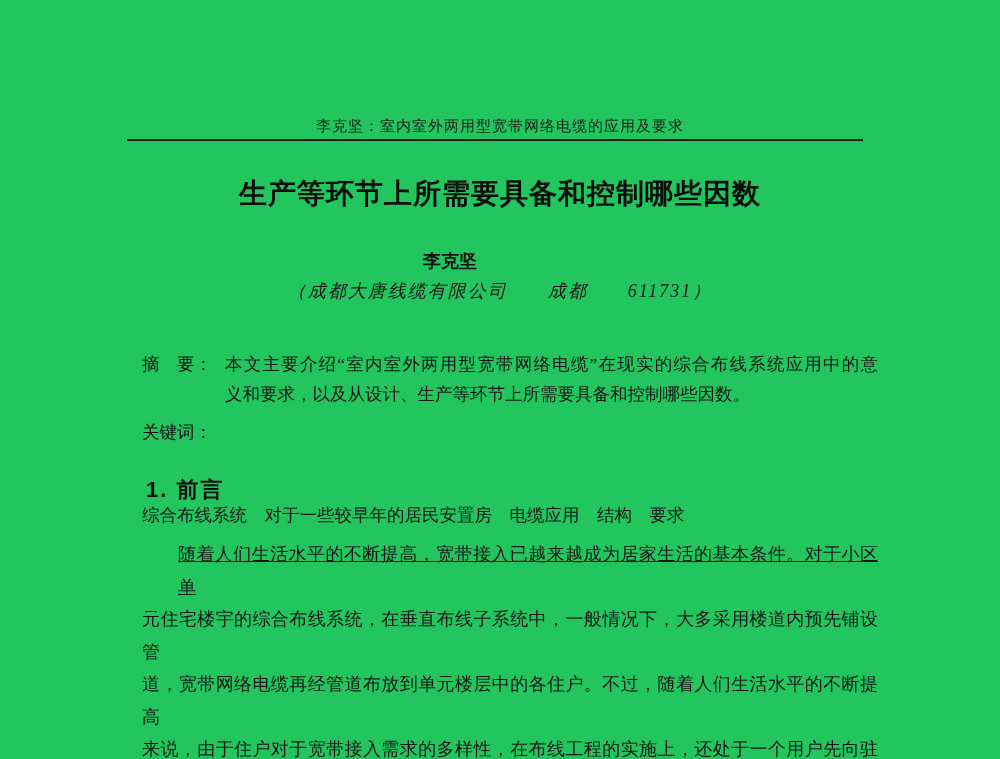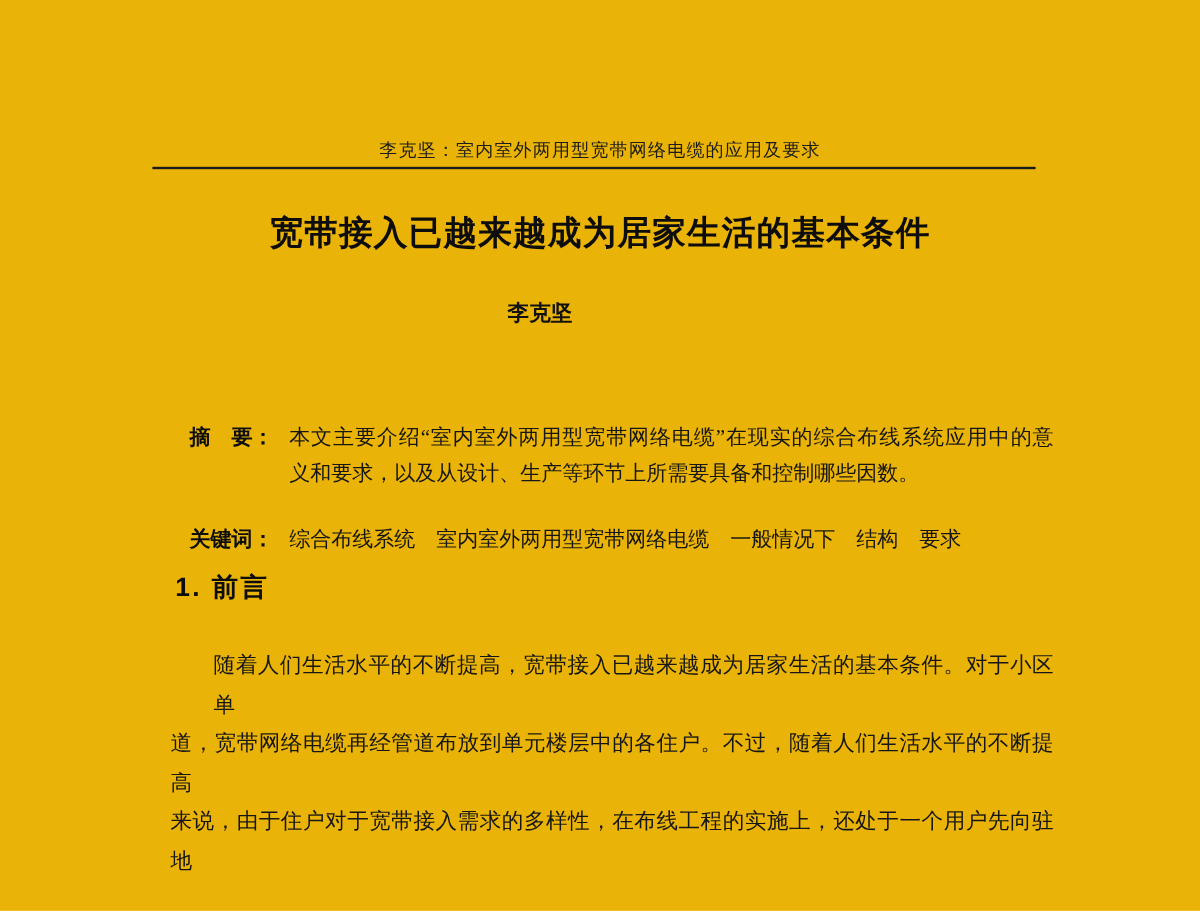--- a/index.html
+++ b/index.html
@@ -4,21 +4,21 @@
 <style>
   html, body { margin: 0; padding: 0; }
   body {
     width: 1000px; height: 759px;
     background: #ffffff;
     font-family: "Liberation Serif", "DejaVu Serif", serif;
   }
   .page {
     position: relative;
     width: 1000px; height: 759px;
-    background: #eab308;
+    background: #22c55e;
     color: #161616;
     overflow: hidden;
   }
   .running-header {
     position: absolute; top: 114px; left: 0; width: 1000px;
     text-align: center;
     font-size: 15px; line-height: 24px;
     letter-spacing: 1px;
     color: #1c1c1c;
   }
@@ -49,29 +49,28 @@
     font-size: 18px; line-height: 28px;
     font-style: italic;
     letter-spacing: 2px;
     color: #161616;
   }
   .hang-row {
     position: absolute; left: 142px; width: 736px;
     display: flex; align-items: flex-start;
   }
   .abstract-row { top: 349px; }
-  .keywords-row { top: 434px; }
+  .keywords-row { top: 417px; flex-direction: column; }
   .hang-label {
     flex: 0 0 83px;
     font-family: "Liberation Sans", "DejaVu Sans", sans-serif;
-    font-weight: bold;
+    font-weight: normal;
     font-size: 17.5px; line-height: 30px;
     color: #0e0e0e;
     white-space: nowrap;
-    margin-left: 16px;
   }
   .hang-text {
     flex: 1 1 auto;
     font-size: 17.5px; line-height: 30px;
     color: #161616;
   }
   .section-heading {
     position: absolute; top: 471px; left: 142px;
     margin: 4px;
     font-family: "Liberation Sans", "DejaVu Sans", sans-serif;
@@ -87,52 +86,54 @@
   .paragraph .text-line { line-height: 32.5px; }
   .hang-text .text-line { line-height: 30px; }
   .text-line {
     text-align: justify;
     text-align-last: justify;
   }
   .text-line.no-fill {
     text-align: right;
     text-align-last: left;
   }
-  .text-line.indent { padding-left: 36px; }
+  .text-line.indent { padding-left: 36px; text-decoration: underline; }
 </style>
 </head>
 <body>
 
 <div class="page">
 
   <div class="running-header">李克坚：室内室外两用型宽带网络电缆的应用及要求</div>
 
   <hr class="header-rule">
 
-  <h1 class="title">宽带接入已越来越成为居家生活的基本条件</h1>
+  <h1 class="title">生产等环节上所需要具备和控制哪些因数</h1>
 
   <div class="author">李克坚</div>
 
+  <div class="affiliation">（成都大唐线缆有限公司　　成都　　611731）</div>
 
   <div class="hang-row abstract-row">
     <div class="hang-label">摘　要：</div>
     <div class="hang-text">
         <div class="text-line">本文主要介绍“室内室外两用型宽带网络电缆”在现实的综合布线系统应用中的意</div>
         <div class="text-line no-fill">义和要求，以及从设计、生产等环节上所需要具备和控制哪些因数。</div>
       </div>
   </div>
 
   <div class="hang-row keywords-row">
     <div class="hang-label">关键词：</div>
     <div class="hang-text">
-        <div class="text-line no-fill">综合布线系统　室内室外两用型宽带网络电缆　一般情况下　结构　要求</div>
+        <div class="text-line no-fill">综合布线系统　对于一些较早年的居民安置房　电缆应用　结构　要求</div>
       </div>
   </div>
 
   <h2 class="section-heading">1. 前言</h2>
 
   <div class="paragraph">
       <div class="text-line indent">随着人们生活水平的不断提高，宽带接入已越来越成为居家生活的基本条件。对于小区单</div>
+      <div class="text-line">元住宅楼宇的综合布线系统，在垂直布线子系统中，一般情况下，大多采用楼道内预先铺设管</div>
       <div class="text-line">道，宽带网络电缆再经管道布放到单元楼层中的各住户。不过，随着人们生活水平的不断提高</div>
       <div class="text-line">来说，由于住户对于宽带接入需求的多样性，在布线工程的实施上，还处于一个用户先向驻地</div>
     </div>
 
 </div>
 
 </body></html>

